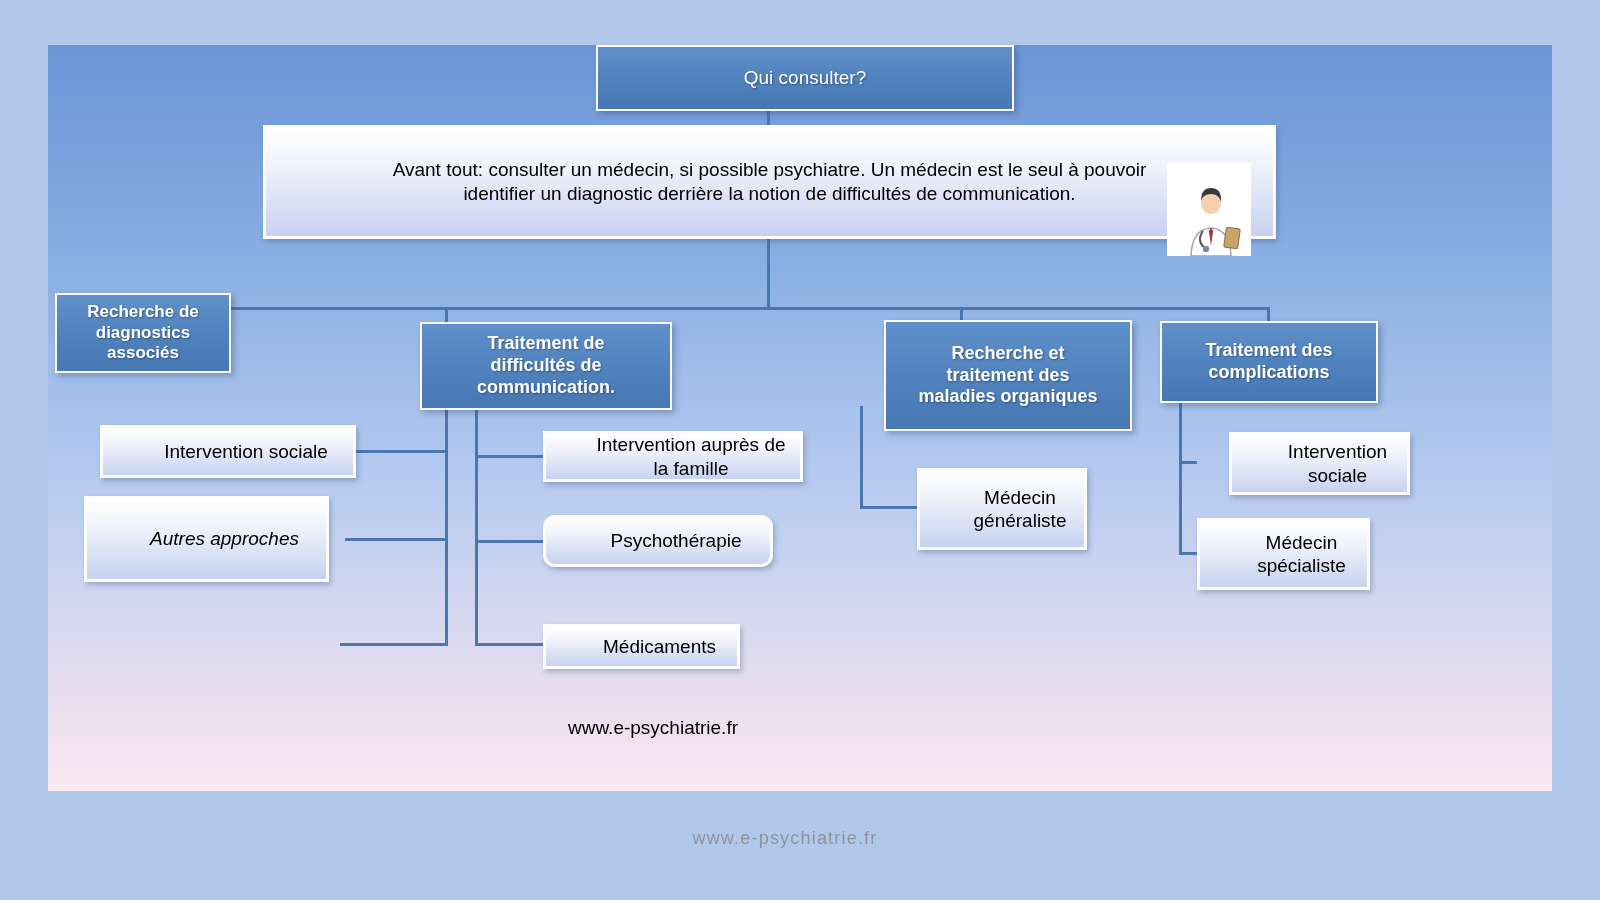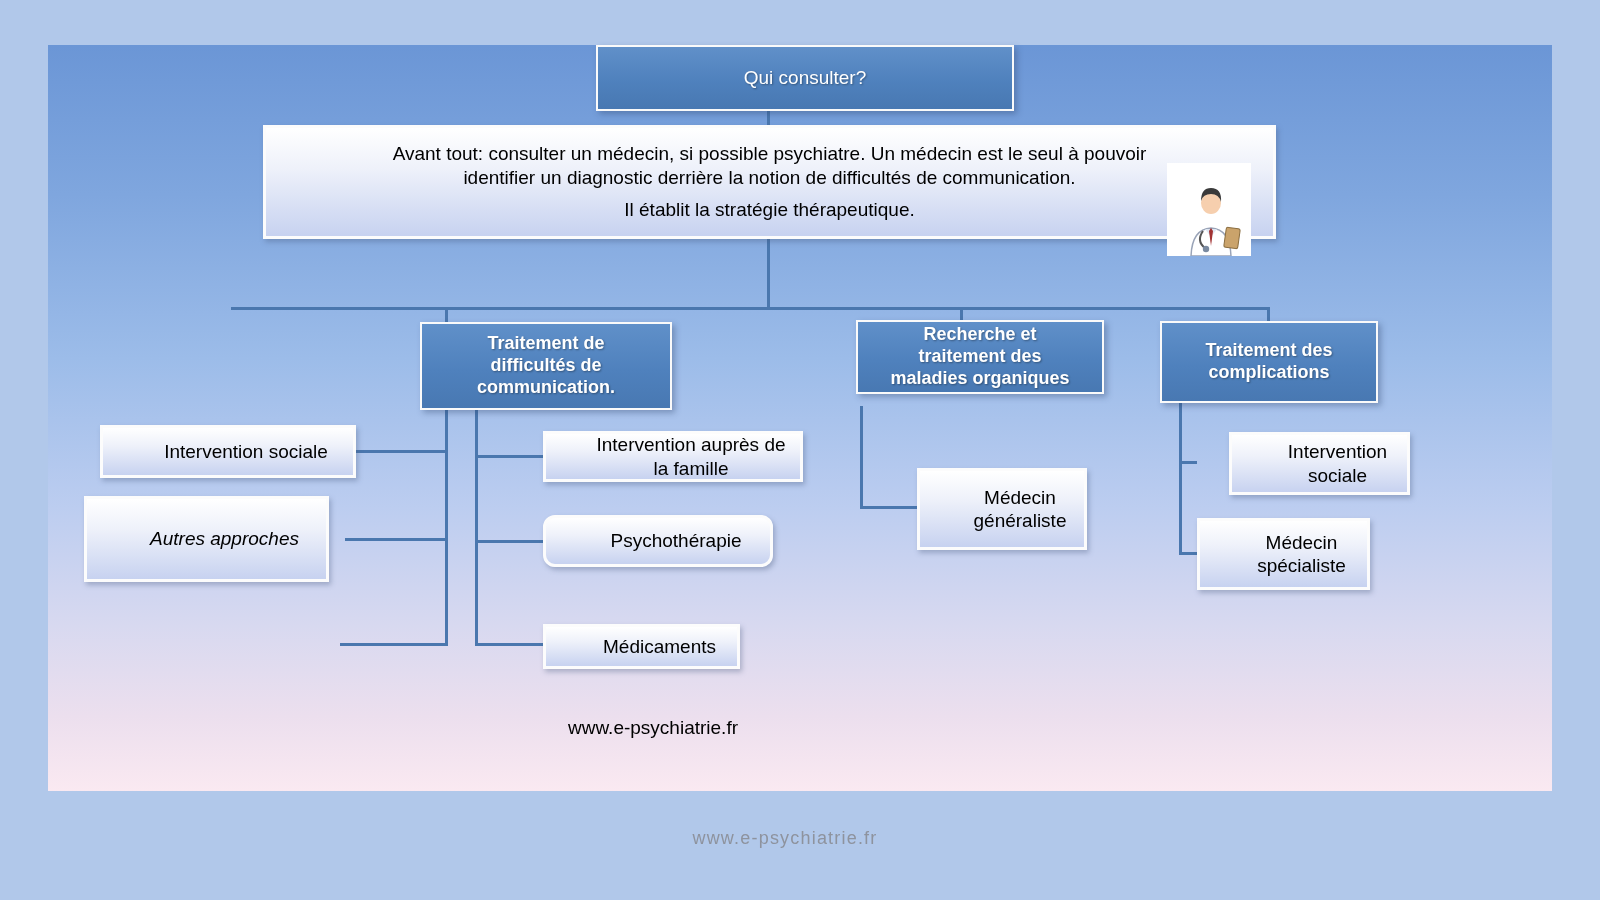--- a/index.html
+++ b/index.html
@@ -58,21 +58,21 @@
   .n-intro .p1, .n-intro .p2 { white-space: pre-line; font-size: 19px; line-height: 1.25; color: #000; }
   .n-intro .p2 { margin-top: 9px; }
   .doctor {
     position: absolute;
     right: 22px; bottom: 3px;
     width: 84px; height: 70px;
     background: #ffffff;
   }
   .n-diag     { left: 55px;   top: 293px; width: 176px; height: 80px; font-size: 17px; }
   .n-traitcom { left: 420px;  top: 322px; width: 252px; height: 88px; }
-  .n-organ    { left: 856px;  top: 320px; width: 248px; height: 74px; }
+  .n-organ    { left: 884px;  top: 320px; width: 248px; height: 111px; }
   .n-compl    { left: 1160px; top: 321px; width: 218px; height: 82px; }
 
   .l-soc1    { left: 100px;  top: 425px; width: 256px; height: 53px; }
   .l-autres  { left: 84px;  top: 496px; width: 245px; height: 86px; font-style: italic; }
   .l-hopital { left: 100px;  top: 606px; width: 240px; height: 78px; }
   .l-famille { left: 543px;  top: 431px; width: 260px; height: 51px; }
   .l-psy     { left: 543px;  top: 515px; width: 230px; height: 52px; border-radius: 12px; }
   .l-med     { left: 543px;  top: 624px; width: 197px; height: 45px; }
   .l-gen     { left: 917px;  top: 468px; width: 170px; height: 82px; }
   .l-soc2    { left: 1197px; top: 432px; width: 181px; height: 63px; margin-left: 32px; }
@@ -140,36 +140,38 @@
   <div class="line c16"></div>
   <div class="line c17"></div>
   <div class="line c18"></div>
   <div class="line c19"></div>
 
   <div class="node bluebox n-title">Qui consulter?</div>
 
   <div class="node lightbox n-intro">
     <div class="p1">Avant tout: consulter un médecin, si possible psychiatre. Un médecin est le seul à pouvoir
 identifier un diagnostic derrière la notion de difficultés de communication.</div>
-    <div class="p2">Il établit la stratégie thérapeutique.</div>
     <div class="doctor">
       <svg width="84" height="70" viewBox="0 0 84 70" xmlns="http://www.w3.org/2000/svg">
         <rect width="84" height="70" fill="#ffffff"></rect>
         <ellipse cx="44" cy="17" rx="10" ry="11" fill="#f6cfae"></ellipse>
         <path d="M34 15 q0 -13 10 -13 q11 0 10 14 q-2 -8 -10 -8 q-8 0 -10 7 z" fill="#3a3a3a"></path>
         <path d="M24 70 q1 -27 20 -28 q19 1 20 28 z" fill="#ffffff" stroke="#9aa4b8" stroke-width="1.5"></path>
         <path d="M38 43 l6 8 l6 -8 z" fill="#dfe7f2"></path>
         <path d="M42 45 l2 -3 l2 3 l-2 15 z" fill="#a23333"></path>
         <path d="M36 45 q-7 10 2 17" stroke="#555555" stroke-width="2" fill="none"></path>
         <circle cx="39" cy="63" r="3.2" fill="#7a8aa0"></circle>
         <rect x="58" y="42" width="14" height="20" rx="2" fill="#caa36b" stroke="#8a6d3f" transform="rotate(8 65 52)"></rect>
       </svg>
     </div>
   </div>
 
+  <div class="node bluebox n-diag">Recherche de
+diagnostics
+associés</div>
   <div class="node bluebox n-traitcom">Traitement de
 difficultés de
 communication.</div>
   <div class="node bluebox n-organ">Recherche et
 traitement des
 maladies organiques</div>
   <div class="node bluebox n-compl">Traitement des
 complications</div>
 
   <div class="node lightbox l-soc1">Intervention sociale</div>

